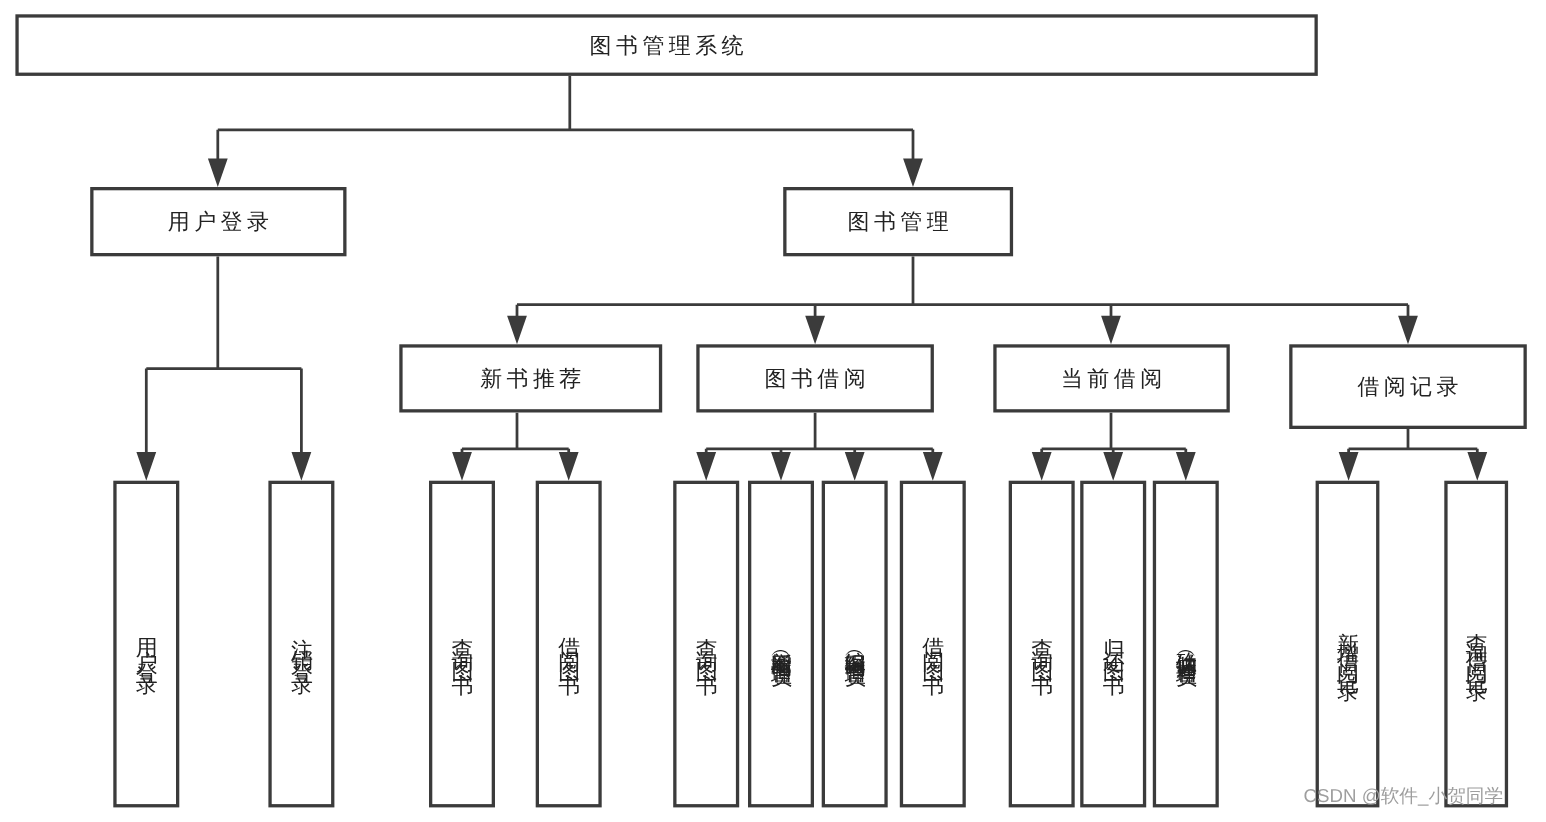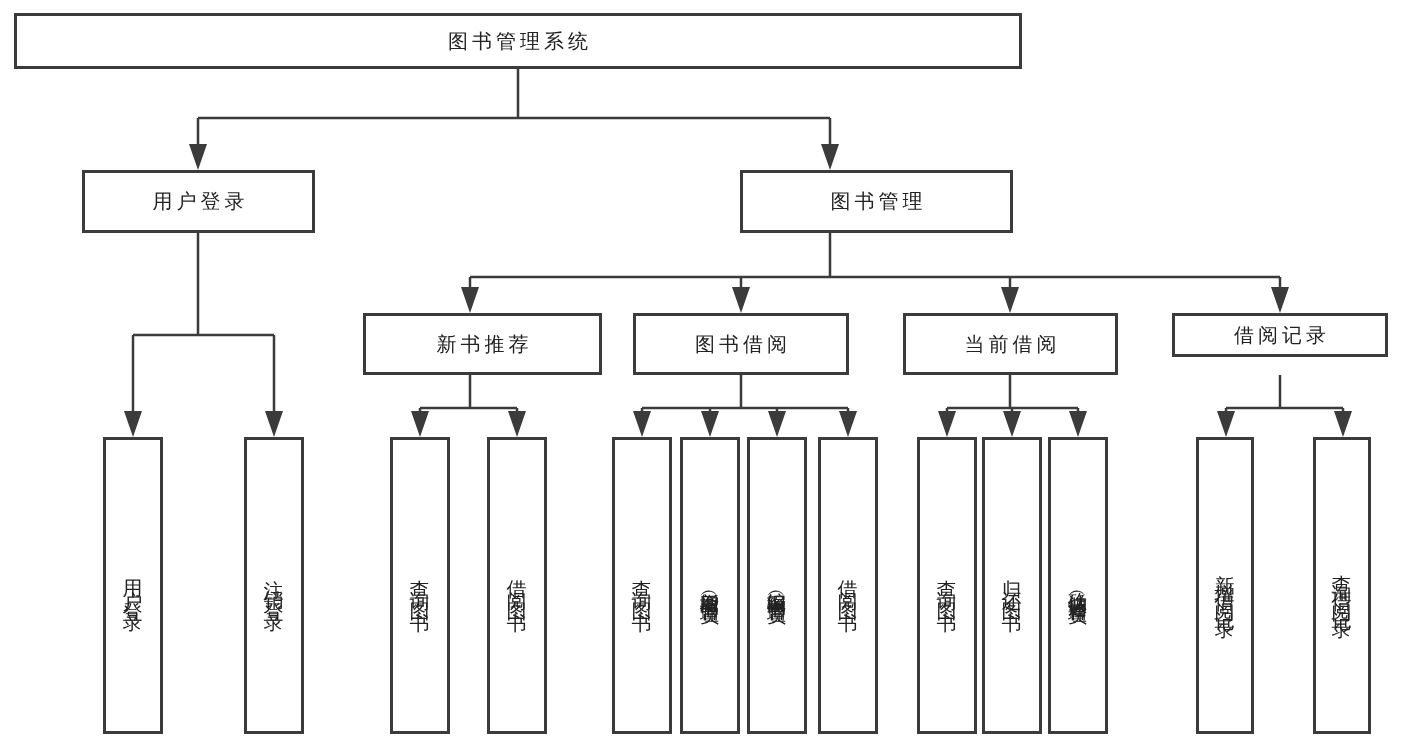--- a/index.html
+++ b/index.html
@@ -75,41 +75,42 @@
              M1280 375 V408 M1226 408 H1343 M1226 408 V415 M1343 408 V415"></path>
     <path fill="currentColor" stroke="none" d="M189 144 H207 L198 170 Z M821 144 H839 L830 170 Z
              M124 411 H142 L133 437 Z M265 411 H283 L274 437 Z
              M461 287 H479 L470 313 Z M732 287 H750 L741 313 Z M1001 287 H1019 L1010 313 Z M1271 287 H1289 L1280 313 Z
              M411 411 H429 L420 437 Z M508 411 H526 L517 437 Z
              M633 411 H651 L642 437 Z M701 411 H719 L710 437 Z M768 411 H786 L777 437 Z M839 411 H857 L848 437 Z
              M938 411 H956 L947 437 Z M1003 411 H1021 L1012 437 Z M1069 411 H1087 L1078 437 Z
              M1217 411 H1235 L1226 437 Z M1334 411 H1352 L1343 437 Z"></path>
   </svg>
 
-  <div class="node h" style="left:14px;top:13px;width:1008px;height:56px">图书管理系统</div>
+  <div class="node h" style="left:14px;top:13px;width:1184px;height:56px">图书管理系统</div>
 
   <div class="node h" style="left:82px;top:170px;width:233px;height:63px">用户登录</div>
-  <div class="node h" style="left:740px;top:170px;width:273px;height:63px">图书管理</div>
+  <div class="node h" style="left:712px;top:170px;width:209px;height:63px">图书管理</div>
 
   <div class="node h" style="left:363px;top:313px;width:239px;height:62px">新书推荐</div>
   <div class="node h" style="left:903px;top:313px;width:215px;height:62px">当前借阅</div>
   <div class="node h" style="left:633px;top:313px;width:216px;height:62px">图书借阅</div>
-  <div class="node h" style="left:1172px;top:313px;width:216px;height:44px">借阅记录</div>
+  <div class="node h" style="left:1172px;top:313px;width:216px;height:77px">借阅记录</div>
 
   <div class="node v" style="left:103px;top:437px;width:60px;height:297px">用户登录</div>
   <div class="node v" style="left:244px;top:437px;width:60px;height:297px">注销登录</div>
 
   <div class="node v" style="left:390px;top:437px;width:60px;height:297px">查询图书</div>
   <div class="node v" style="left:487px;top:437px;width:60px;height:297px">借阅图书</div>
 
   <div class="node v" style="left:612px;top:437px;width:60px;height:297px">查询图书</div>
   <div class="node v" style="left:680px;top:437px;width:60px;height:297px;letter-spacing:2px;font-size:19px">新增图书（管理员）</div>
   <div class="node v" style="left:747px;top:437px;width:60px;height:297px;letter-spacing:2px;font-size:19px">编辑图书（管理员）</div>
   <div class="node v" style="left:818px;top:437px;width:60px;height:297px">借阅图书</div>
 
   <div class="node v" style="left:917px;top:437px;width:60px;height:297px">查询图书</div>
   <div class="node v" style="left:982px;top:437px;width:60px;height:297px">归还图书</div>
   <div class="node v" style="left:1048px;top:437px;width:60px;height:297px;letter-spacing:2px;font-size:19px">确认归还（管理员）</div>
 
   <div class="node v" style="left:1196px;top:437px;width:58px;height:297px;letter-spacing:9px">新增借阅记录</div>
   <div class="node v" style="left:1313px;top:437px;width:58px;height:297px;letter-spacing:9px">查询借阅记录</div>
 
+  <div class="watermark">CSDN @软件_小贺同学</div>
 </div>
 
 </body></html>

